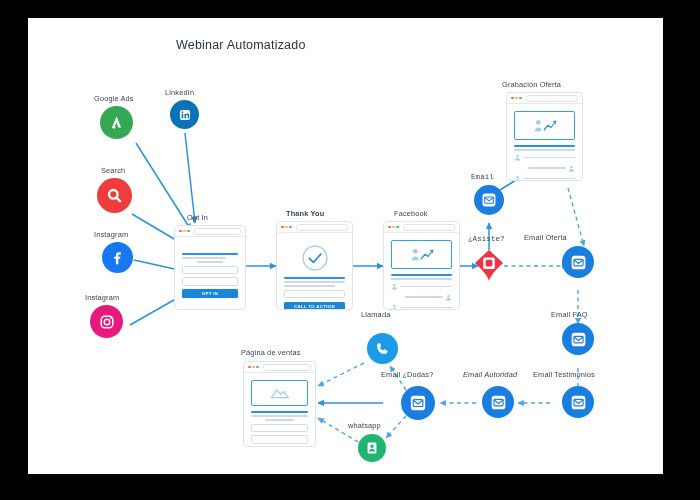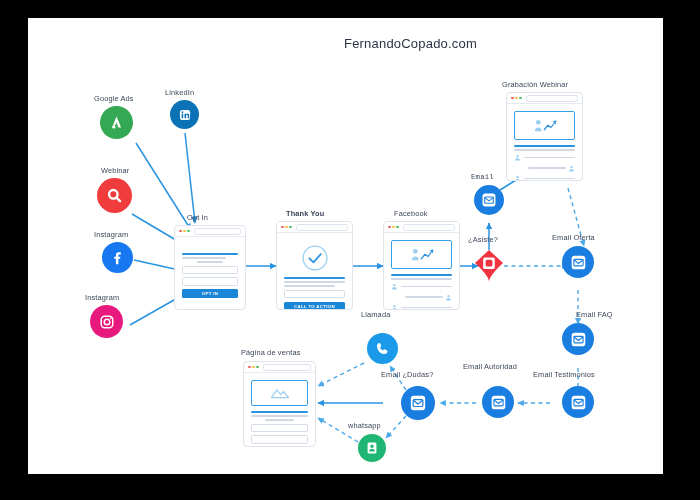--- a/index.html
+++ b/index.html
@@ -203,31 +203,31 @@
         <path d="M378,372 L362,348"></path>
 
         <path d="M378,398 L358,420"></path>
 
         <path d="M336,345 L290,368"></path>
 
         <path d="M330,424 L290,400"></path>
       </g>
     </svg>
 
-    <div class="title-brand">FernandoCopado.com</div>
+    <div class="title-main">Webinar Automatizado</div>
 
     <div class="lbl" style="left:66px;top:76px;">Google Ads</div>
     <div class="circ c-gads" style="left:72px;top:88px;width:33px;height:33px;">
       <svg width="17" height="17" viewBox="0 0 24 24">
         <path d="M12 3.5 L18.5 19 L14.6 19 L12 11.8 L10.6 16 L7 16 Z" fill="#ffffff"></path>
         <circle cx="8.2" cy="18.2" r="2.4" fill="#ffffff"></circle>
       </svg>
     </div>
 
-    <div class="lbl" style="left:73px;top:148px;">Webinar</div>
+    <div class="lbl" style="left:73px;top:148px;">Search</div>
     <div class="circ c-search" style="left:69px;top:160px;width:35px;height:35px;">
       <svg width="19" height="19" viewBox="0 0 24 24">
         <circle cx="10.5" cy="10.5" r="5.4" fill="none" stroke="#ffffff" stroke-width="3"></circle>
         <line x1="14.4" y1="14.6" x2="19" y2="19.2" stroke="#ffffff" stroke-width="3" stroke-linecap="round"></line>
       </svg>
     </div>
 
     <div class="lbl" style="left:66px;top:212px;">Instagram</div>
     <div class="circ c-fb" style="left:74px;top:224px;width:31px;height:31px;">
       <svg width="17" height="17" viewBox="0 0 24 24">
@@ -337,21 +337,21 @@
         <div class="commentrow">
           <svg width="7" height="7" viewBox="0 0 12 12">
             <circle cx="6" cy="3.6" r="2.1" fill="#9ccef0"></circle>
             <path d="M1.8 11c0-2.3 1.9-4 4.2-4s4.2 1.7 4.2 4z" fill="#9ccef0"></path>
           </svg>
           <span class="line cl" style="margin-top:0;"></span>
         </div>
       </div>
     </div>
 
-    <div class="lbl" style="left:474px;top:62px;">Grabación Webinar</div>
+    <div class="lbl" style="left:474px;top:62px;">Grabación Oferta</div>
     <div class="win" style="left:478px;top:74px;width:77px;height:89px;">
       <div class="win-bar">
         <div class="dots">
           <span class="dot r"></span>
           <span class="dot y"></span>
           <span class="dot g"></span>
         </div>
         <div class="urlbar"></div>
       </div>
       <div class="win-body">
@@ -391,57 +391,57 @@
 
     <div class="lbl" style="left:443px;top:155px;font-family:Liberation Mono, monospace;">Email</div>
     <div class="circ c-mail" style="left:446px;top:167px;width:30px;height:30px;">
       <svg width="18" height="18" viewBox="0 0 24 24">
         <rect x="3.4" y="3.4" width="17.2" height="17.2" rx="3.6" fill="#ffffff"></rect>
         <rect x="6.2" y="8" width="11.6" height="8.2" rx="1.3" fill="none" stroke="#1a7ee0" stroke-width="1.4"></rect>
         <path d="M6.4 8.8 L12 13.2 L17.6 8.8" fill="none" stroke="#1a7ee0" stroke-width="1.4" stroke-linecap="round"></path>
       </svg>
     </div>
 
-    <div class="lbl" style="left:440px;top:217px;">¿Asiste?</div>
+    <div class="lbl" style="left:440px;top:217px;font-family:Liberation Mono, monospace;">¿Asiste?</div>
     <div class="node" style="left:446px;top:231px;">
       <svg width="30" height="34" viewBox="0 0 30 34">
         <path d="M15 1 L29 14 Q15 27 15 33 Q15 27 1 14 Z" fill="#ef3340"></path>
         <rect x="9.2" y="8.4" width="11.6" height="11.6" rx="1.6" fill="#ffffff"></rect>
         <rect x="11.6" y="10.8" width="6.8" height="6.8" rx="1.6" fill="#ef3340"></rect>
       </svg>
     </div>
 
-    <div class="lbl" style="left:524px;top:215px;">Email Oferta</div>
+    <div class="lbl" style="left:496px;top:215px;">Email Oferta</div>
     <div class="circ c-mail" style="left:534px;top:228px;width:32px;height:32px;">
       <svg width="19" height="19" viewBox="0 0 24 24">
         <rect x="3.4" y="3.4" width="17.2" height="17.2" rx="3.6" fill="#ffffff"></rect>
         <rect x="6.2" y="8" width="11.6" height="8.2" rx="1.3" fill="none" stroke="#1a7ee0" stroke-width="1.4"></rect>
         <path d="M6.4 8.8 L12 13.2 L17.6 8.8" fill="none" stroke="#1a7ee0" stroke-width="1.4" stroke-linecap="round"></path>
       </svg>
     </div>
 
-    <div class="lbl" style="left:523px;top:292px;margin-left:25px;">Email FAQ</div>
+    <div class="lbl" style="left:523px;top:292px;">Email FAQ</div>
     <div class="circ c-mail" style="left:534px;top:305px;width:32px;height:32px;">
       <svg width="19" height="19" viewBox="0 0 24 24">
         <rect x="3.4" y="3.4" width="17.2" height="17.2" rx="3.6" fill="#ffffff"></rect>
         <rect x="6.2" y="8" width="11.6" height="8.2" rx="1.3" fill="none" stroke="#1a7ee0" stroke-width="1.4"></rect>
         <path d="M6.4 8.8 L12 13.2 L17.6 8.8" fill="none" stroke="#1a7ee0" stroke-width="1.4" stroke-linecap="round"></path>
       </svg>
     </div>
 
     <div class="lbl" style="left:505px;top:352px;">Email Testimonios</div>
     <div class="circ c-mail" style="left:534px;top:368px;width:32px;height:32px;">
       <svg width="19" height="19" viewBox="0 0 24 24">
         <rect x="3.4" y="3.4" width="17.2" height="17.2" rx="3.6" fill="#ffffff"></rect>
         <rect x="6.2" y="8" width="11.6" height="8.2" rx="1.3" fill="none" stroke="#1a7ee0" stroke-width="1.4"></rect>
         <path d="M6.4 8.8 L12 13.2 L17.6 8.8" fill="none" stroke="#1a7ee0" stroke-width="1.4" stroke-linecap="round"></path>
       </svg>
     </div>
 
-    <div class="lbl" style="left:435px;top:344px;">Email Autoridad</div>
+    <div class="lbl" style="left:435px;top:352px;font-style:italic;">Email Autoridad</div>
     <div class="circ c-mail" style="left:454px;top:368px;width:32px;height:32px;">
       <svg width="19" height="19" viewBox="0 0 24 24">
         <rect x="3.4" y="3.4" width="17.2" height="17.2" rx="3.6" fill="#ffffff"></rect>
         <rect x="6.2" y="8" width="11.6" height="8.2" rx="1.3" fill="none" stroke="#1a7ee0" stroke-width="1.4"></rect>
         <path d="M6.4 8.8 L12 13.2 L17.6 8.8" fill="none" stroke="#1a7ee0" stroke-width="1.4" stroke-linecap="round"></path>
       </svg>
     </div>
 
     <div class="lbl" style="left:353px;top:352px;">Email ¿Dudas?</div>
     <div class="circ c-mail" style="left:373px;top:368px;width:34px;height:34px;">

